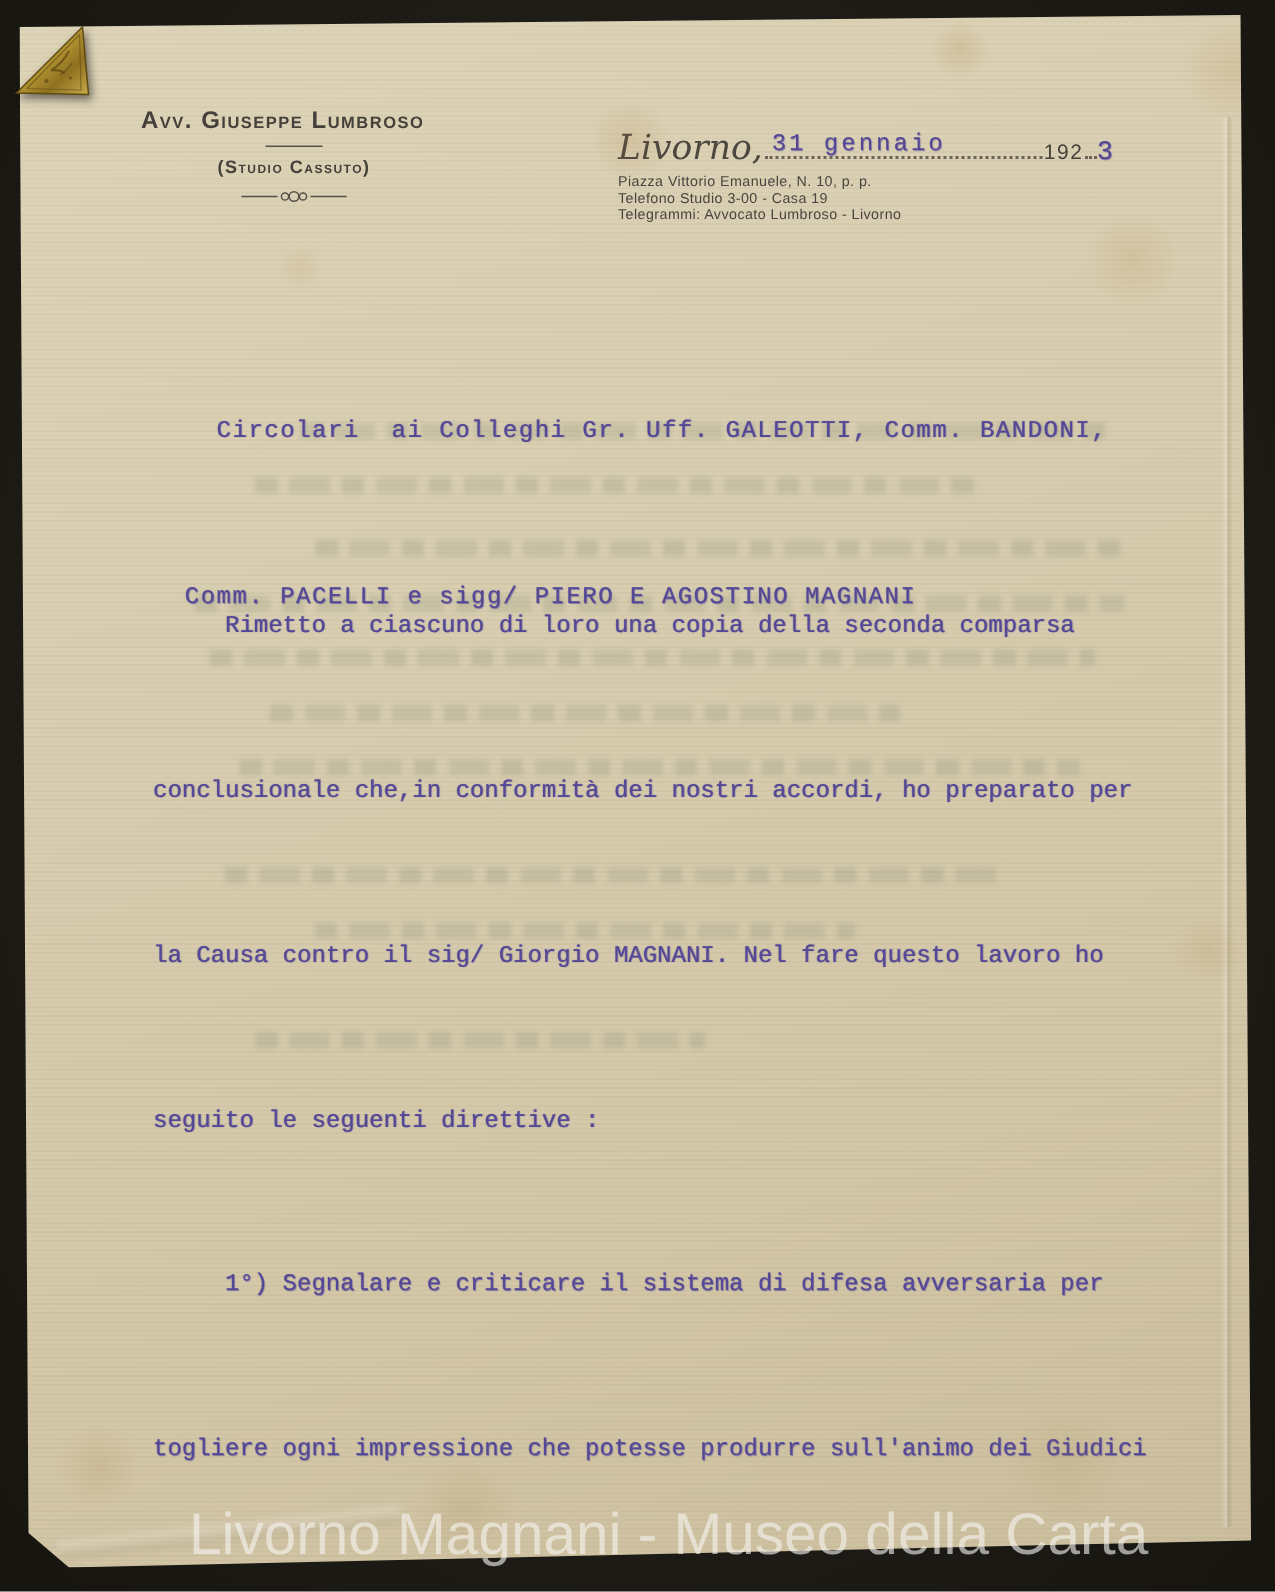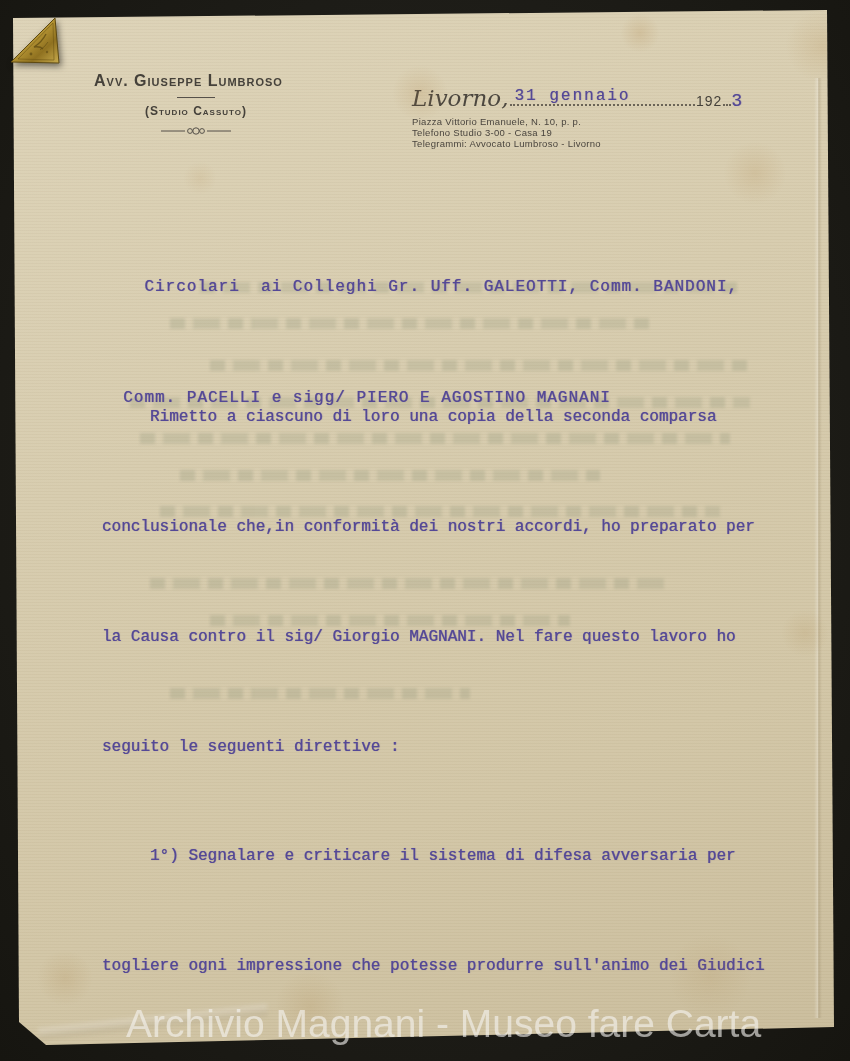--- a/index.html
+++ b/index.html
@@ -165,13 +165,13 @@
     </linearGradient>
   </defs>
   <polygon points="49,8 5,52 53,53" fill="url(#gold)" stroke="#5e4a12" stroke-width="1"></polygon>
   <polygon points="47,13 12,49 48,50" fill="none" stroke="#6b5414" stroke-width="0.8" opacity="0.7"></polygon>
   <path d="M40 24 q-4 8 -12 13 q6 -1 9 2" fill="none" stroke="#5e4a12" stroke-width="1.4" opacity="0.75"></path>
   <path d="M42 32 q-3 5 -8 8" fill="none" stroke="#5e4a12" stroke-width="1" opacity="0.6"></path>
   <circle cx="25" cy="44" r="1.4" fill="#5e4a12" opacity="0.7"></circle>
   <circle cx="41" cy="42" r="1.2" fill="#5e4a12" opacity="0.6"></circle>
 </svg>
 
-<div class="watermark">Archivio Magnani - Museo fare Carta</div>
+<div class="watermark">Livorno Magnani - Museo della Carta</div>
 
 </body></html>

